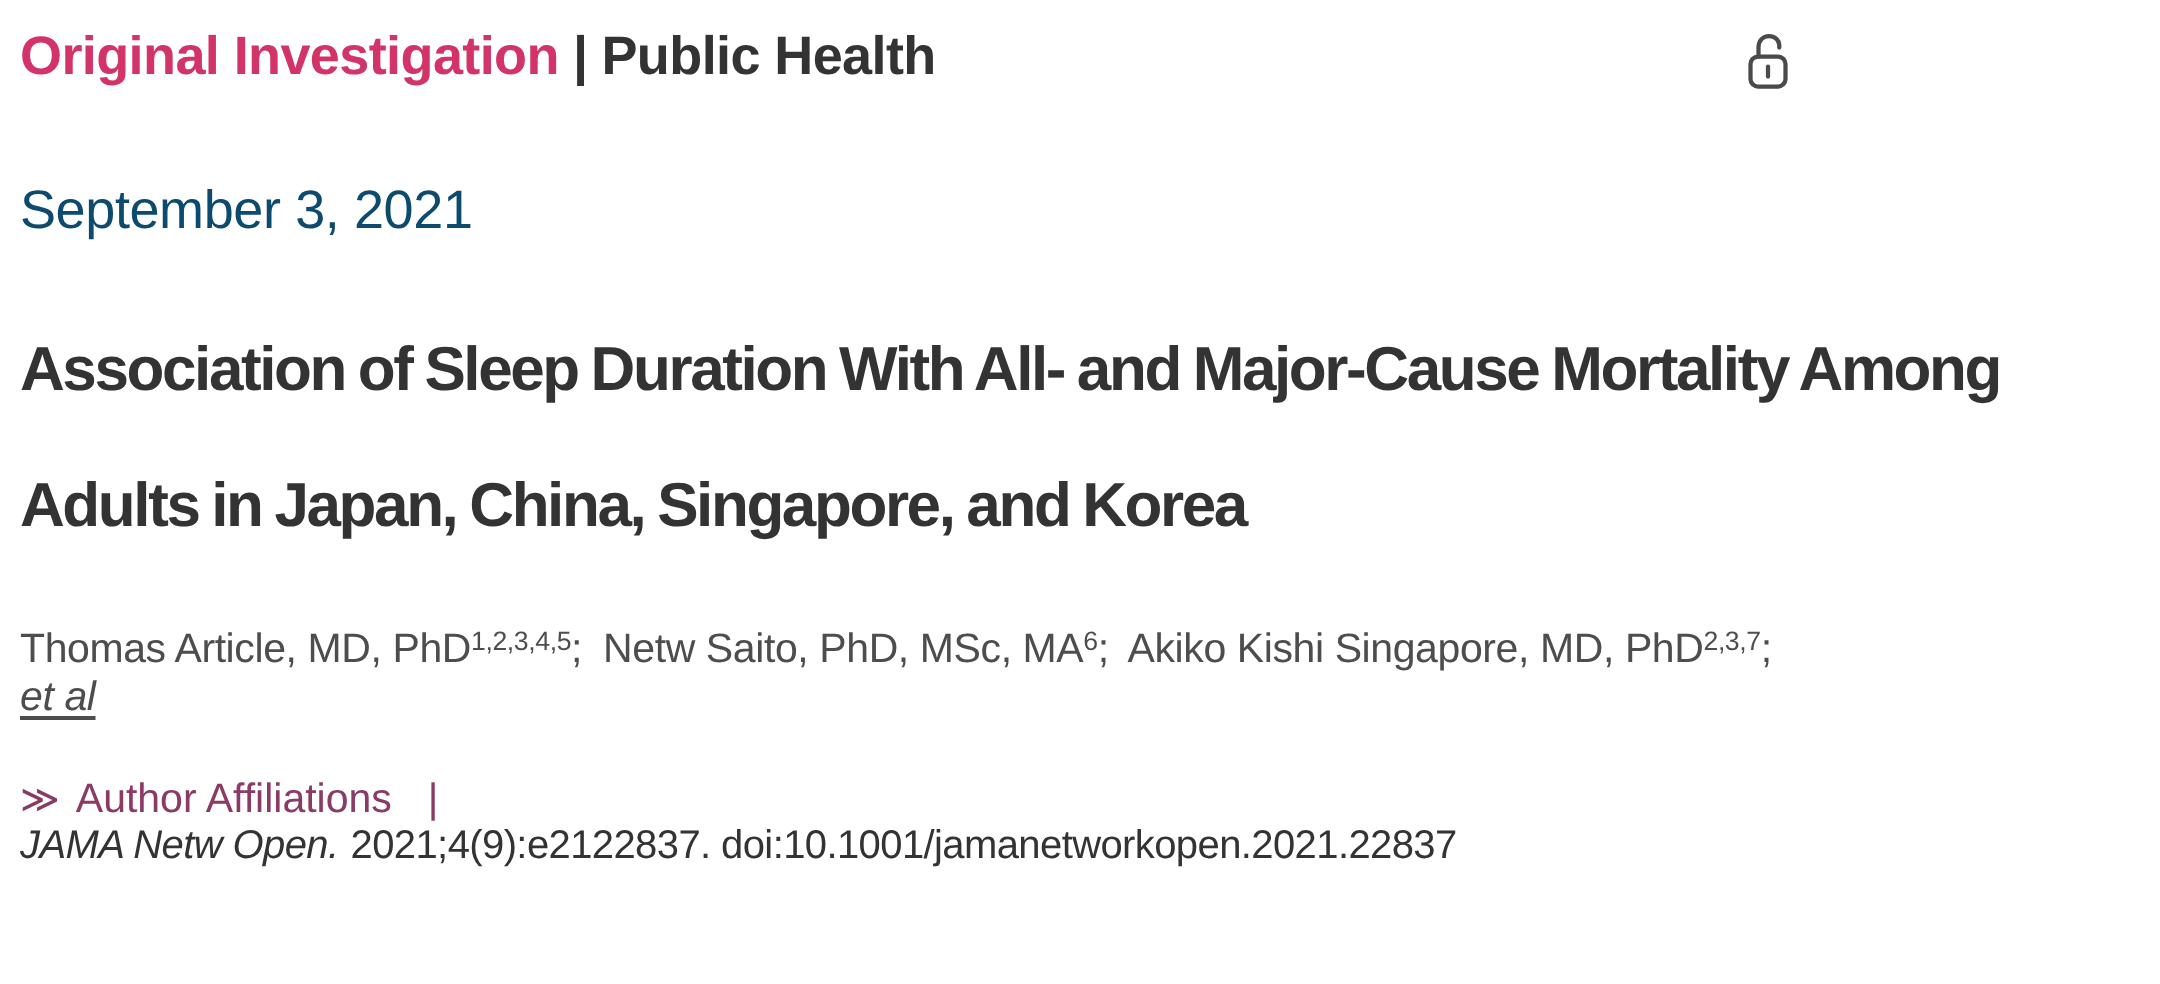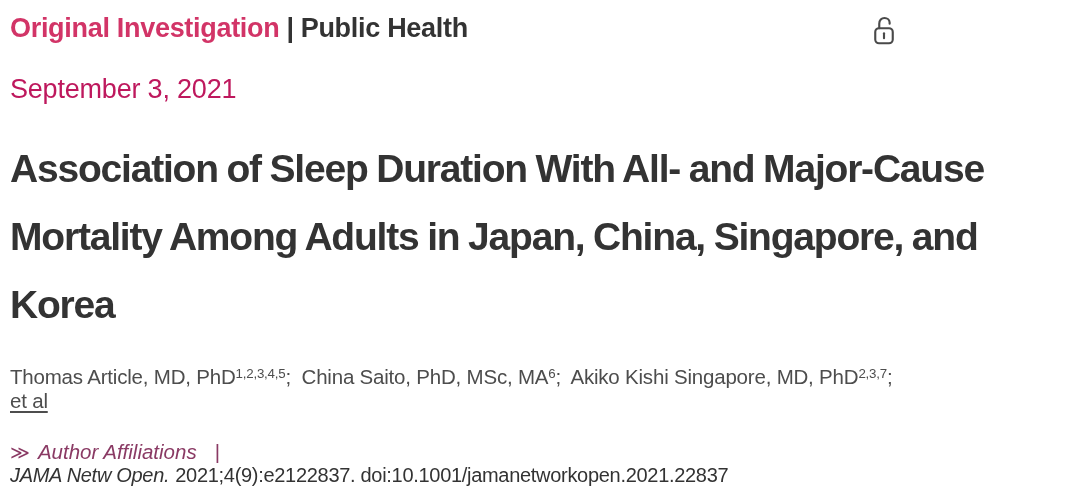--- a/index.html
+++ b/index.html
@@ -33,32 +33,32 @@
   .eyebrow .pipe { color: #333333; font-weight: 700; margin: 0 7px; }
   .lock-wrap {
     margin-top: 0px;
     margin-right: 14px;
     width: 30px; height: 40px;
     flex: 0 0 auto;
   }
 
   
   .date {
-    margin-top: 22px;
+    margin-top: 38px;
     font-size: 27px;
     font-weight: 400;
-    color: #be185d;
+    color: #0c4a6e;
     letter-spacing: -0.2px;
   }
 
   
   .title {
     margin-top: 30px;
     width: 1062px;
-    font-size: 39px;
+    font-size: 31px;
     line-height: 68px;
     font-weight: 700;
     color: #333333;
     letter-spacing: -1.2px;
     word-spacing: -1px;
   }
 
   
   .authors {
     margin-top: 26px;
@@ -72,36 +72,37 @@
     position: relative;
     top: -0.45em;
     vertical-align: baseline;
   }
   .authors .sep { margin-right: 5px; }
   .et-al {
     color: #4d4d4d;
     text-decoration: underline;
     text-underline-offset: 3px;
     cursor: pointer;
+    font-style: italic;
   }
 
   
   .meta-links {
     margin-top: 27px;
     font-size: 20.5px;
     color: #8a3a64;
     display: flex;
     align-items: center;
   }
   .meta-links .chevron {
     font-size: 19px;
     margin-right: 10px;
     letter-spacing: -2px;
   }
-  .meta-links a-like, .meta-links .mlink { cursor: pointer; font-style: italic; }
+  .meta-links a-like, .meta-links .mlink { cursor: pointer; }
   .meta-links .mpipe { margin: 0 18px; color: #8a3a64; }
 
   
   .citation {
     font-size: 20px;
     color: #333333;
     letter-spacing: -0.3px;
   }
   .citation .journal { font-style: italic; }
   .citation .rest { margin-left: 6px; }
@@ -123,21 +124,21 @@
       </svg>
     </div>
   </div>
 
   <div class="date">September 3, 2021</div>
 
   <h1 class="title">Association of Sleep Duration With All- and Major-Cause Mortality Among Adults in Japan, China, Singapore, and Korea</h1>
 
   <div class="authors">
     <span>Thomas Article, MD, PhD</span><sup>1,2,3,4,5</sup><span class="sep">;</span>
-    <span>China Saito, PhD, MSc, MA</span><sup>6</sup><span class="sep">;</span>
+    <span>Netw Saito, PhD, MSc, MA</span><sup>6</sup><span class="sep">;</span>
     <span>Akiko Kishi Singapore, MD, PhD</span><sup>2,3,7</sup><span class="sep">;</span>
     <span class="et-al">et al</span>
   </div>
 
   <div class="meta-links">
     <span class="chevron">≫</span>
     <span class="mlink">Author Affiliations</span>
     <span class="mpipe">|</span>
   </div>
 

